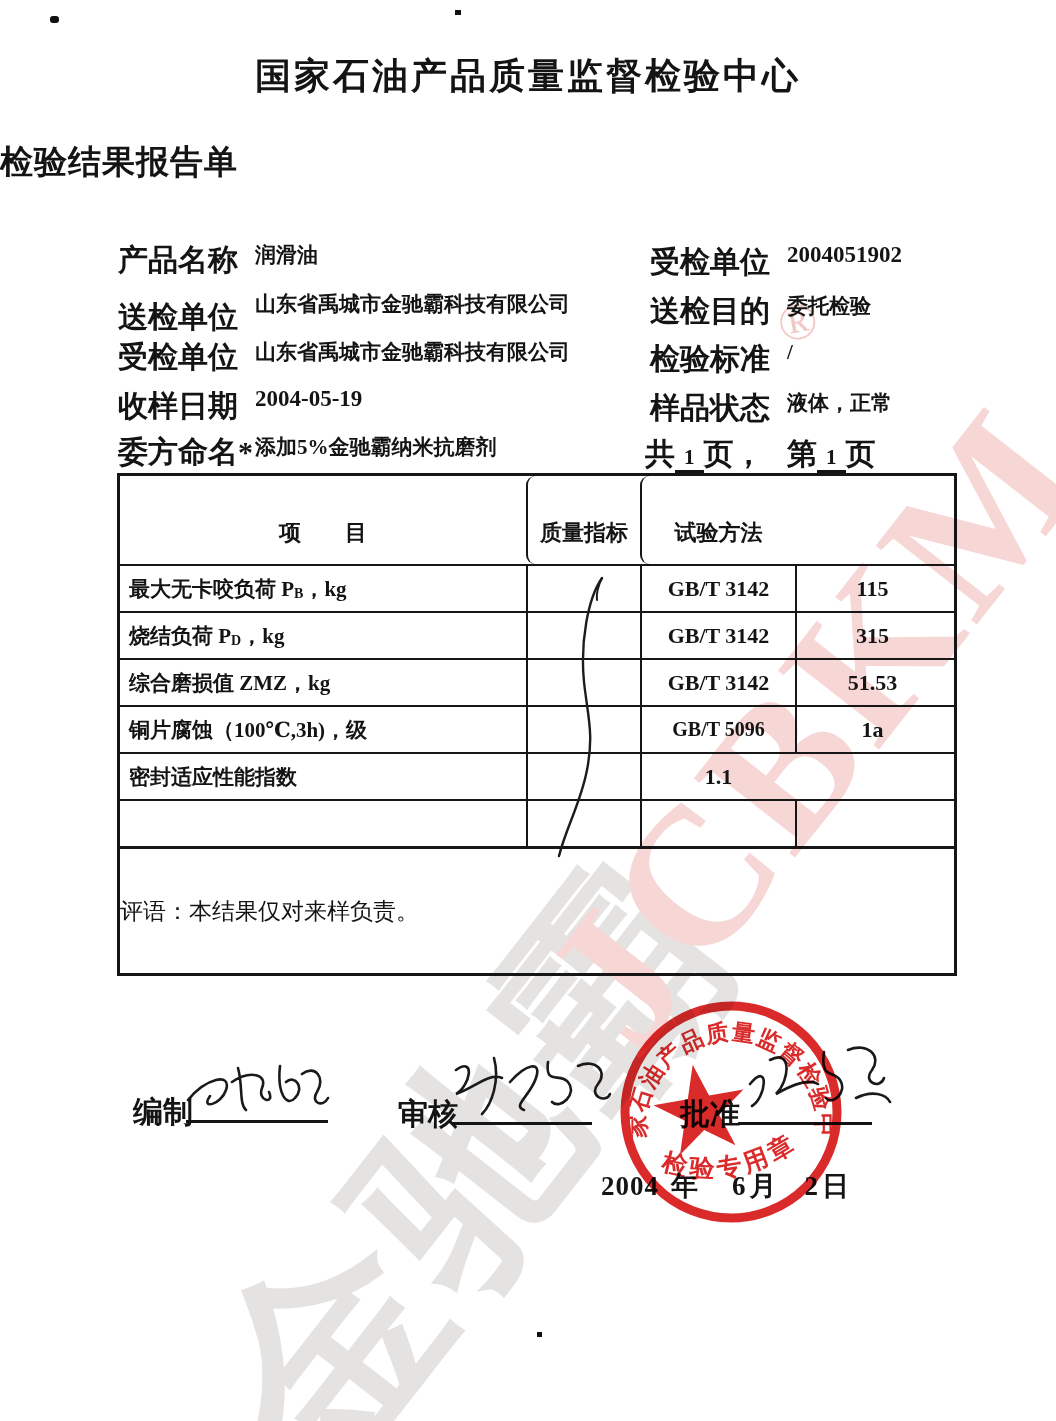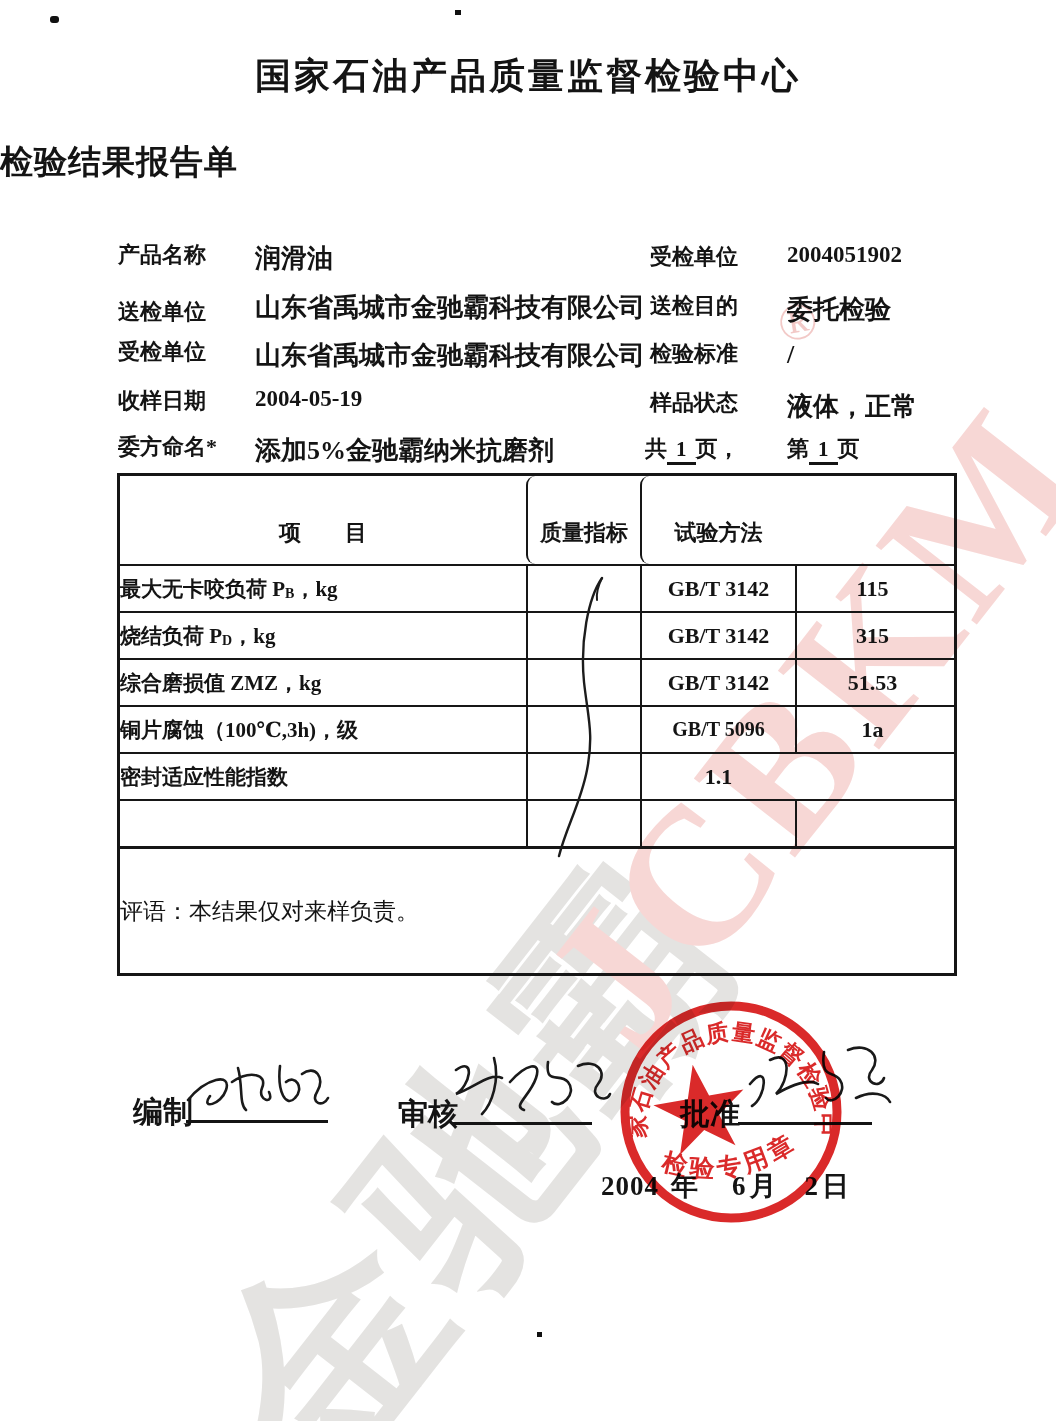--- a/index.html
+++ b/index.html
@@ -37,36 +37,36 @@
   .title{
     position:absolute;left:0;top:52px;width:100%;
     text-align:center;font-size:36px;font-weight:bold;letter-spacing:3px;z-index:2;
   }
   .subtitle{
     position:absolute;left:0;top:140px;width:100%;
     text-align:left;font-size:33px;font-weight:bold;letter-spacing:1px;z-index:2;
   }
   
   .inf{position:absolute;z-index:2;font-weight:bold;white-space:nowrap;}
-  .inf-label{font-size:22px;}
-  .inf-value{font-size:26px;}
+  .inf-label{font-size:30px;}
+  .inf-value{font-size:21px;}
   .num{font-family:"Liberation Serif","DejaVu Serif",serif;}
   .pg-underline{display:inline-block;border-bottom:3px solid #141414;padding:0 9px;font-size:21px;}
   
   .tbl{
     position:absolute;left:117px;top:473px;width:834px;
     border:3px solid #161616;z-index:2;background:transparent;box-sizing:content-box;
   }
   .t-hrow,.t-row{display:grid;grid-template-columns:406px 114px 155px 153px;}
   .t-hrow{height:88px;}
   .t-row{height:45px;border-top:2px solid #161616;}
   .cell{display:flex;align-items:center;overflow:hidden;}
   .cell + .cell{border-left:2px solid #161616;}
   .c-center{justify-content:center;}
-  .c-item{justify-content:flex-start;font-size:21px;font-weight:bold;white-space:pre;}
+  .c-item{justify-content:flex-start;padding-left:9px;font-size:21px;font-weight:bold;white-space:pre;}
   .c-head{font-size:22px;font-weight:bold;white-space:pre;padding-top:25px;border-radius:9px;}
   .c-method{font-size:22px;font-weight:bold;}
   .c-result{font-size:22px;font-weight:bold;}
   .sub{font-size:14px;font-weight:bold;transform:translateY(5px);}
   .t-remark{
     height:124px;border-top:3px solid #161616;
     display:flex;align-items:center;padding-left:0;
     font-size:23px;font-weight:normal;
   }
   .slash-curve{position:absolute;left:540px;top:566px;z-index:3;}

